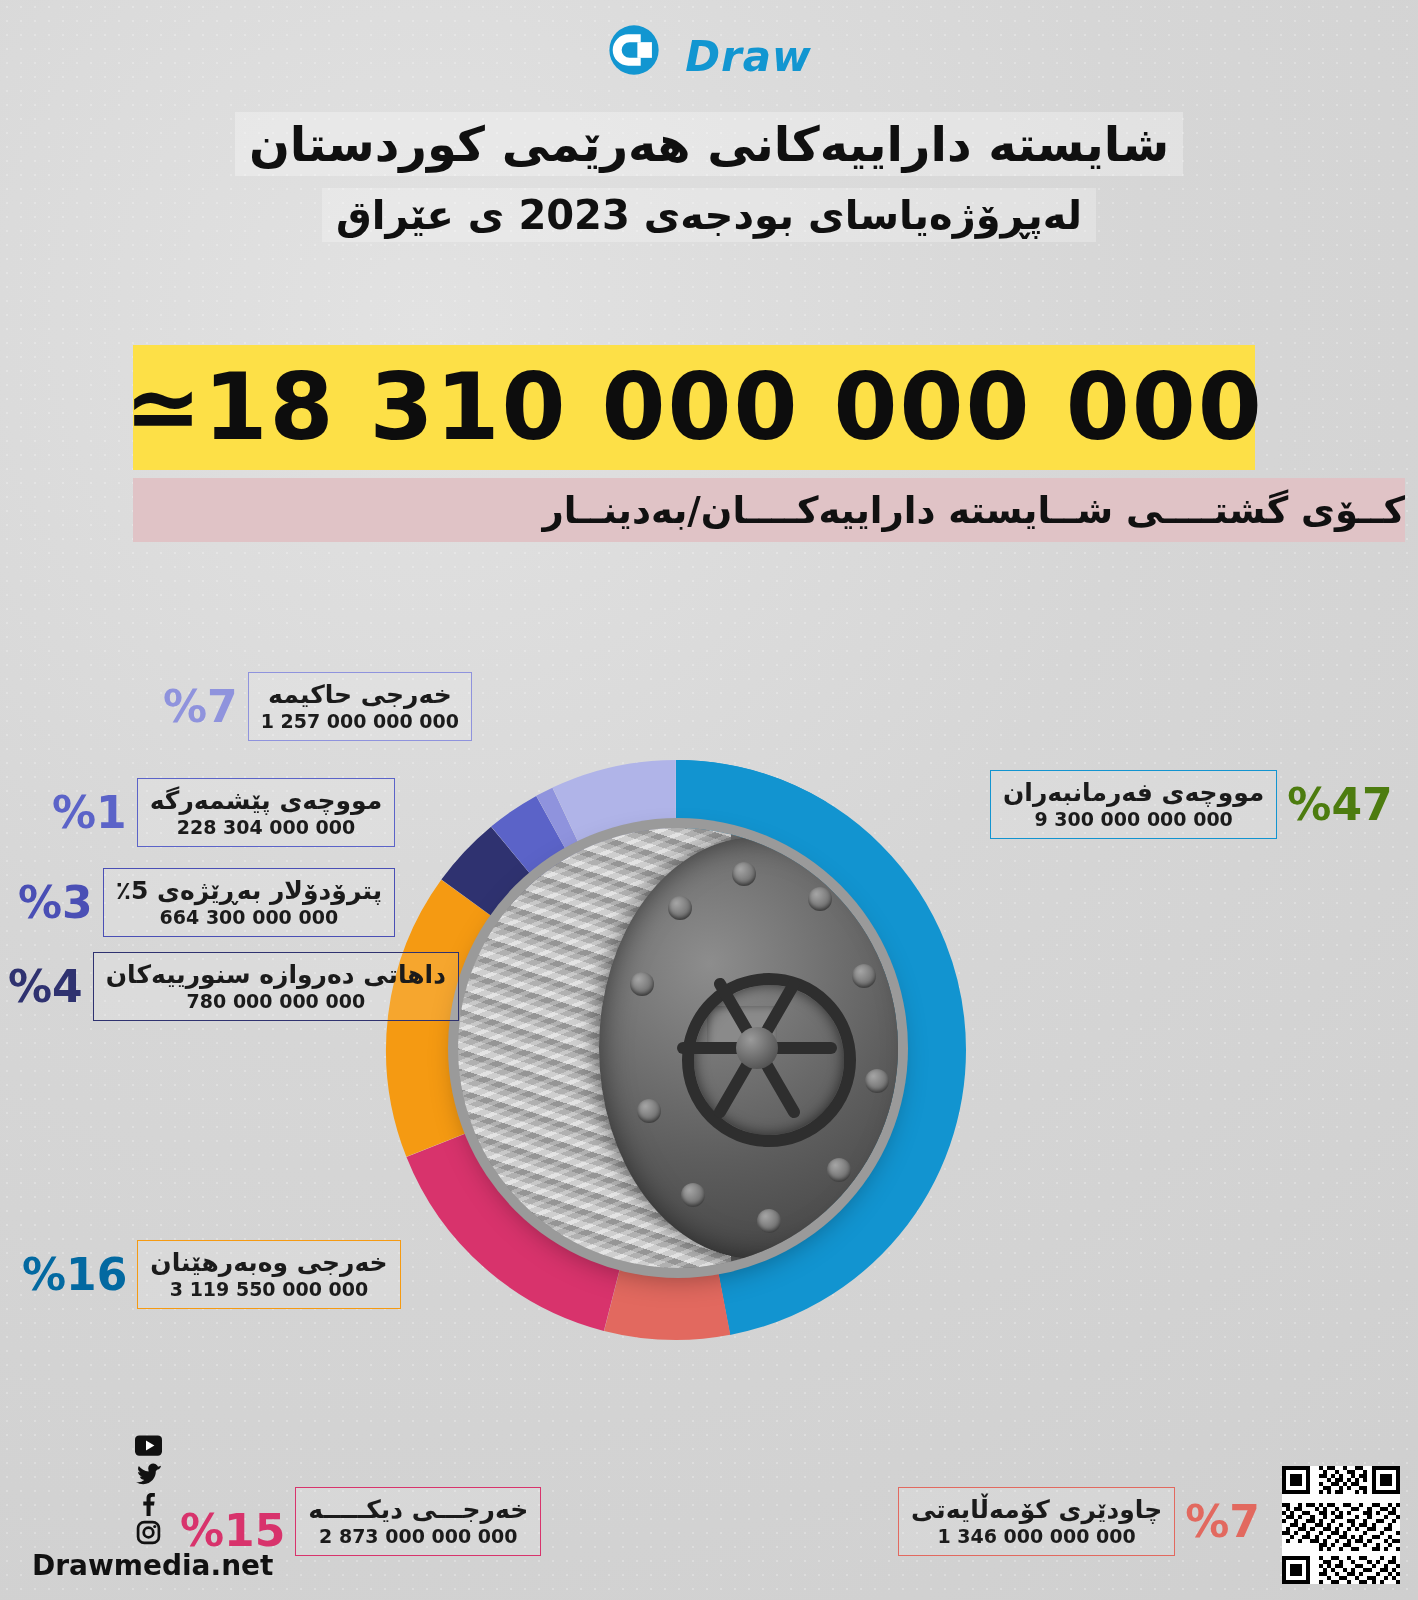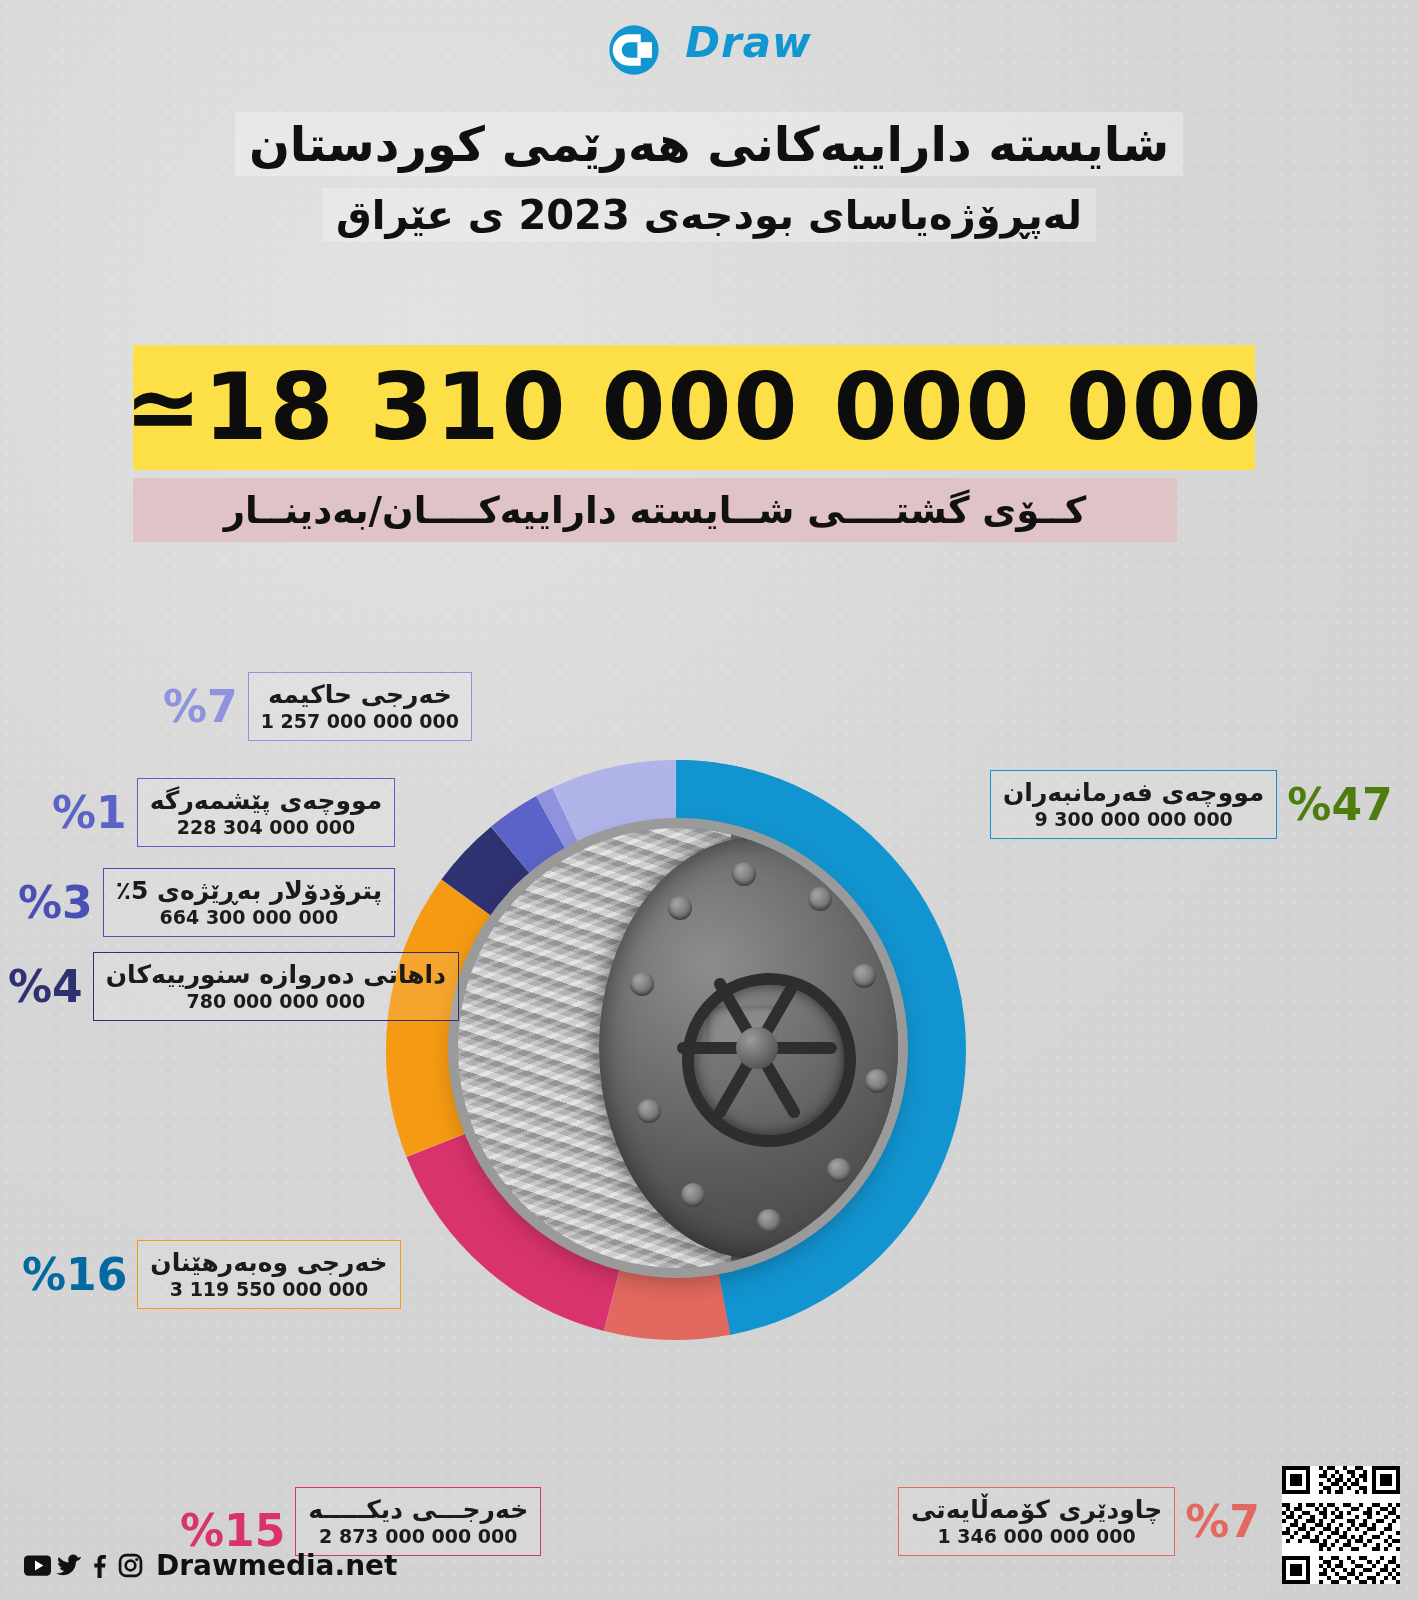--- a/index.html
+++ b/index.html
@@ -13,21 +13,21 @@
   }
   
   body::before{
     content:"";position:absolute;inset:0;
     background-image:radial-gradient(rgba(255,255,255,.55) 1px, transparent 1.2px);
     background-size:14px 14px;opacity:.45;pointer-events:none;
   }
 
   
   .logo{position:absolute;top:22px;left:0;width:100%;text-align:center;}
-  .logo-inner{display:inline-flex;align-items:flex-start;gap:23px;}
+  .logo-inner{display:inline-flex;align-items:flex-end;gap:23px;}
   .logo-mark{width:56px;height:56px;}
   .logo-text{
     font-size:42px;font-weight:bold;font-style:italic;color:#1296d1;
     letter-spacing:1px;line-height:1;
   }
 
   
   .title-wrap{position:absolute;top:112px;left:0;width:100%;text-align:center;}
   .title-1{
     display:inline-block;
@@ -49,23 +49,23 @@
   .bignum{
     position:absolute;top:345px;left:133px;width:1122px;height:125px;
     background:#fde047;
     display:flex;align-items:center;justify-content:center;
   }
   .bignum span{
     font-size:92px;font-weight:bold;color:#0d0d0d;letter-spacing:2px;
     white-space:nowrap;
   }
   .subbar{
-    position:absolute;top:478px;left:133px;width:1044px;height:64px;
+    position:absolute;top:478px;left:133px;width:1272px;height:64px;
     background:#e0c3c6;
-    display:flex;align-items:center;justify-content:center;
+    display:flex;align-items:center;justify-content:flex-end;
   }
   .subbar span{
     font-size:37px;font-weight:bold;color:#111;direction:rtl;white-space:nowrap;
   }
 
   
   .donut-wrap{position:absolute;left:366px;top:740px;width:620px;height:680px;}
   .donut{position:absolute;left:0;top:0;width:620px;height:620px;}
   
   .vault{
@@ -131,21 +131,21 @@
   #c-hakim{left:163px;top:672px;}
   #c-pesh{left:52px;top:778px;}
   #c-petro{left:18px;top:868px;}
   #c-border{left:8px;top:952px;}
   #c-invest{left:22px;top:1240px;}
   #c-other{left:180px;top:1487px;align-items:flex-end;}
   #c-social{left:898px;top:1487px;}
   #c-staff{left:990px;top:770px;}
 
   
-  .footer{position:absolute;left:24px;bottom:18px;display:flex;align-items:center;gap:4px;}
+  .footer{position:absolute;left:24px;bottom:18px;display:flex;align-items:center;gap:4px;flex-direction:column;}
   .sicon{width:27px;height:25px;display:inline-block;}
   .site{font-size:28px;font-weight:bold;color:#111;margin-left:8px;}
   .qr{position:absolute;right:18px;bottom:16px;width:118px;height:118px;}
 </style>
 </head>
 <body>
 
 <div class="logo">
   <div class="logo-inner">
     <svg class="logo-mark" viewBox="0 0 100 100">

